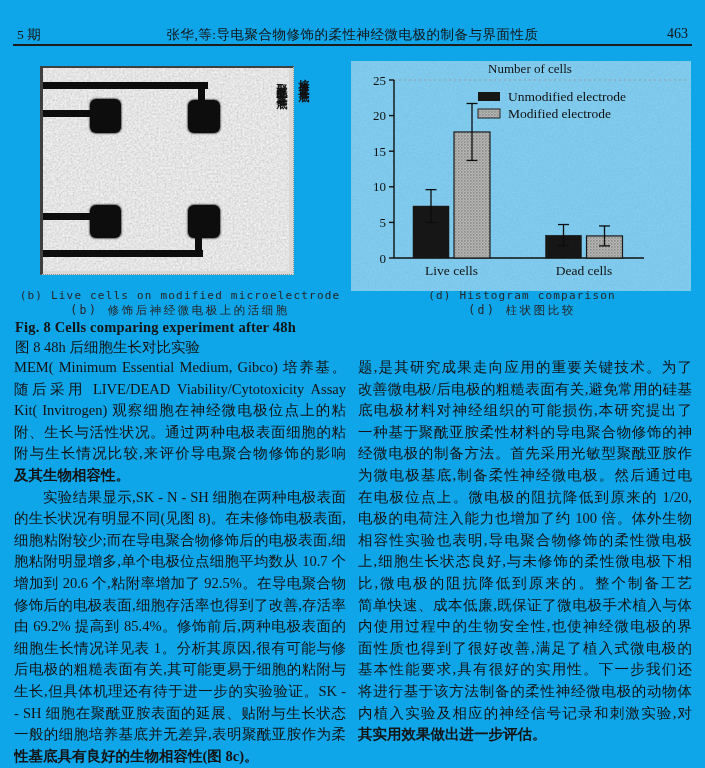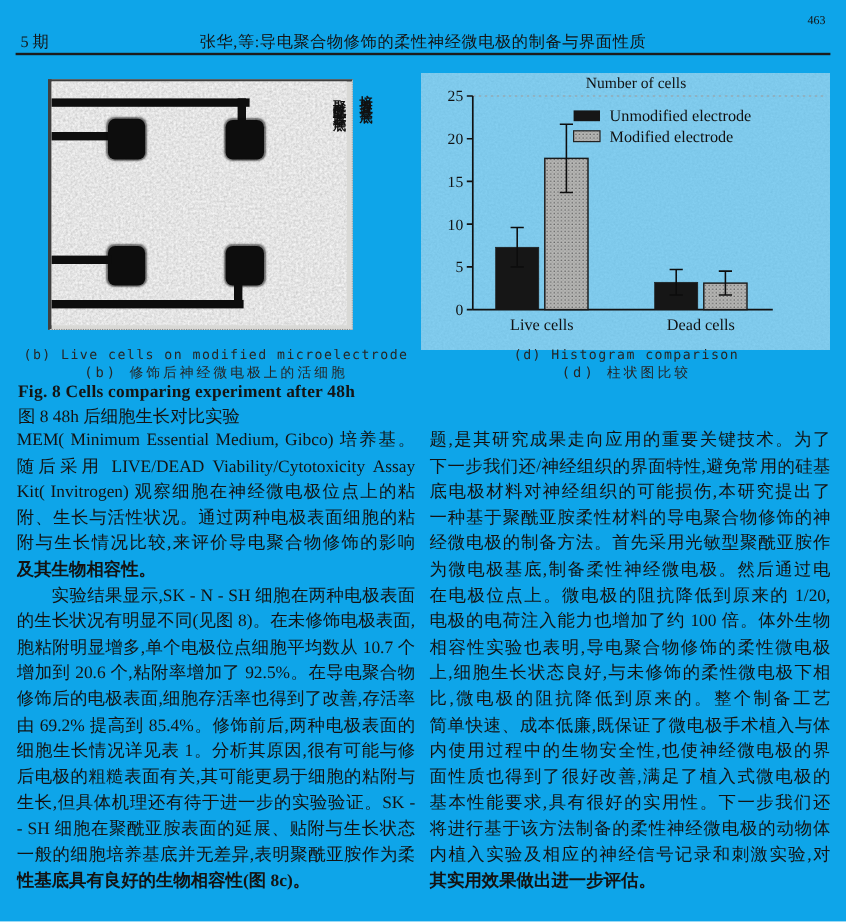--- a/index.html
+++ b/index.html
@@ -2,21 +2,21 @@
 <html><head>
 <meta charset="utf-8">
 <style>
   html,body{margin:0;padding:0;background:#ffffff;}
   #page{position:relative;width:705px;height:768px;background:#0ea5e9;overflow:hidden;
         font-family:"Liberation Serif","DejaVu Serif",serif;color:#141414;}
 
   
   .hdr-issue{position:absolute;left:17px;top:26px;font-size:13.5px;}
   .hdr-title{position:absolute;left:0;top:26px;width:100%;text-align:center;font-size:13.5px;letter-spacing:.5px;}
-  .hdr-page{position:absolute;right:17px;top:12px;font-size:10px;}
+  .hdr-page{position:absolute;right:17px;top:26px;font-size:14px;}
   .hdr-rule{position:absolute;left:13px;right:13px;top:44px;height:2px;background:#1c1c1c;}
 
   
   #panel-b{position:absolute;left:40px;top:66px;width:250px;height:206px;background:#d9d9d6;
            border-top:2px solid #3f3f3f;border-left:3px solid #3f3f3f;
            border-right:1px dotted #9a9a9a;border-bottom:1px dotted #8a8a8a;}
   #panel-b .tex{position:absolute;left:0;top:0;}
   .blk{position:absolute;background:#0d0d0d;}
   .sq{border-radius:6px;box-shadow:0 0 1.5px 1px rgba(10,10,10,.55);}
   .vlabel{writing-mode:vertical-rl;font-family:"Liberation Sans","DejaVu Sans",sans-serif;
@@ -166,34 +166,35 @@
 
   <div id="col-left" class="col">
       <div class="bodyline">MEM( Minimum Essential Medium, Gibco) 培养基。</div>
       <div class="bodyline">随后采用 LIVE/DEAD Viability/Cytotoxicity Assay</div>
       <div class="bodyline">Kit( Invitrogen) 观察细胞在神经微电极位点上的粘</div>
       <div class="bodyline">附、生长与活性状况。通过两种电极表面细胞的粘</div>
       <div class="bodyline">附与生长情况比较,来评价导电聚合物修饰的影响</div>
       <div class="bodyline plast">及其生物相容性。</div>
       <div class="bodyline pind">实验结果显示,SK - N - SH 细胞在两种电极表面</div>
       <div class="bodyline">的生长状况有明显不同(见图 8)。在未修饰电极表面,</div>
+      <div class="bodyline">细胞粘附较少;而在导电聚合物修饰后的电极表面,细</div>
       <div class="bodyline">胞粘附明显增多,单个电极位点细胞平均数从 10.7 个</div>
       <div class="bodyline">增加到 20.6 个,粘附率增加了 92.5%。在导电聚合物</div>
       <div class="bodyline">修饰后的电极表面,细胞存活率也得到了改善,存活率</div>
       <div class="bodyline">由 69.2% 提高到 85.4%。修饰前后,两种电极表面的</div>
       <div class="bodyline">细胞生长情况详见表 1。分析其原因,很有可能与修饰</div>
       <div class="bodyline">后电极的粗糙表面有关,其可能更易于细胞的粘附与</div>
       <div class="bodyline">生长,但具体机理还有待于进一步的实验验证。SK - N</div>
       <div class="bodyline">- SH 细胞在聚酰亚胺表面的延展、贴附与生长状态与</div>
       <div class="bodyline">一般的细胞培养基底并无差异,表明聚酰亚胺作为柔</div>
       <div class="bodyline plast">性基底具有良好的生物相容性(图 8c)。</div>
     </div>
   <div id="col-right" class="col">
       <div class="bodyline">题,是其研究成果走向应用的重要关键技术。为了</div>
-      <div class="bodyline">下一步我们还/神经组织的界面特性,避免常用的硅基</div>
+      <div class="bodyline">改善微电极/后电极的粗糙表面有关,避免常用的硅基</div>
       <div class="bodyline">底电极材料对神经组织的可能损伤,本研究提出了</div>
       <div class="bodyline">一种基于聚酰亚胺柔性材料的导电聚合物修饰的神</div>
       <div class="bodyline">经微电极的制备方法。首先采用光敏型聚酰亚胺作</div>
       <div class="bodyline">为微电极基底,制备柔性神经微电极。然后通过电</div>
       <div class="bodyline">在电极位点上。微电极的阻抗降低到原来的 1/20,</div>
       <div class="bodyline">电极的电荷注入能力也增加了约 100 倍。体外生物</div>
       <div class="bodyline">相容性实验也表明,导电聚合物修饰的柔性微电极</div>
       <div class="bodyline">上,细胞生长状态良好,与未修饰的柔性微电极下相</div>
       <div class="bodyline">比,微电极的阻抗降低到原来的。整个制备工艺</div>
       <div class="bodyline">简单快速、成本低廉,既保证了微电极手术植入与体</div>

